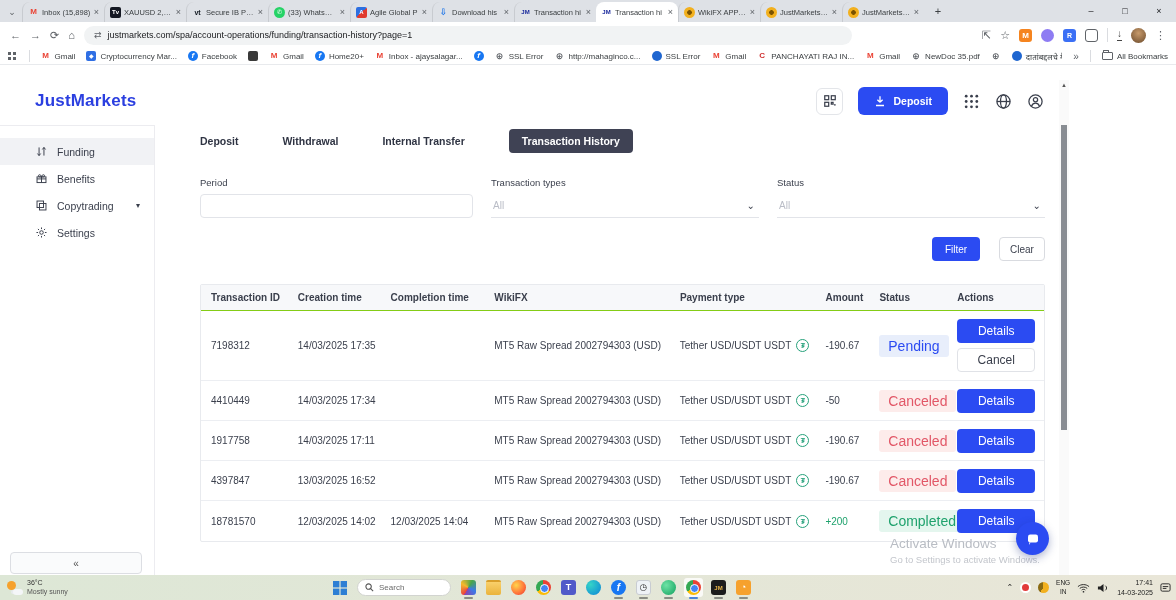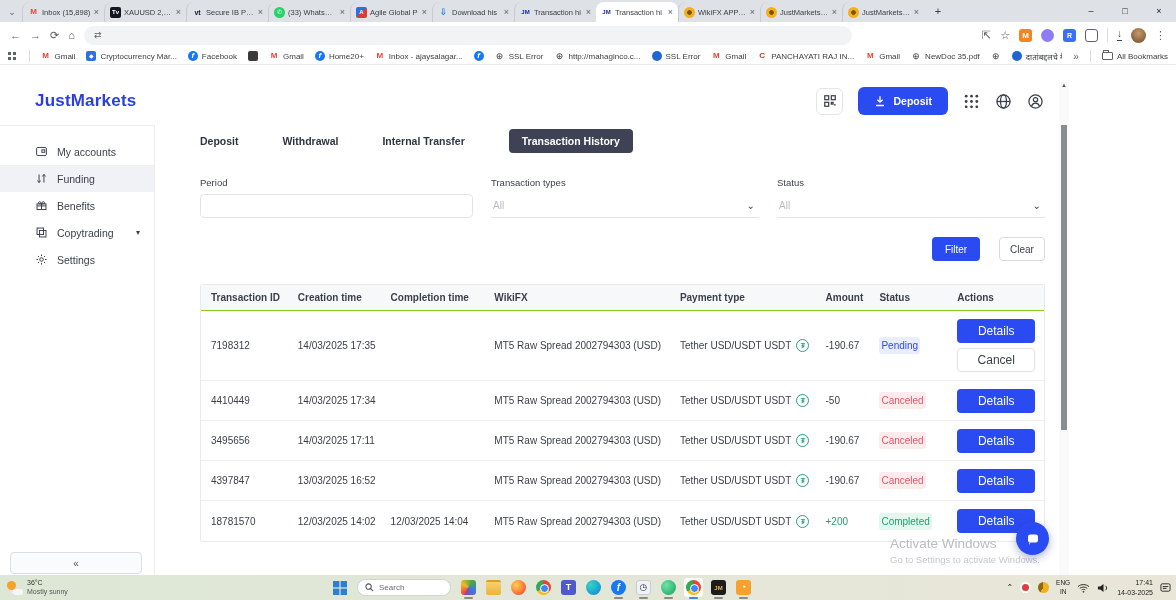--- a/index.html
+++ b/index.html
@@ -121,21 +121,21 @@
   .th{font-size:10px;color:#3a3f4c;font-weight:600;padding-left:10px;}
   .tr{display:flex;align-items:center;border-bottom:1px solid #eceef2;min-height:40px;}
   .tr.first{min-height:70px;}
   .tr:last-child{border-bottom:none;}
   .td{font-size:10px;color:#3a3f4c;padding-left:10px;}
   .c0{width:87px;}.c1{width:93px;}.c2{width:104px;}.c3{width:186px;}
   .c4{width:146px;display:flex;align-items:center;gap:5px;}
   .c5{width:54px;}.c6{width:78px;}
   .c7{width:97px;display:flex;flex-direction:column;gap:5px;align-items:flex-start;}
   .amount.pos{color:var(--pos);}
-  .badge{font-size:10px;padding:3px 2px;border-radius:3px;display:inline-block;}
+  .badge{font-size:14px;padding:3px 9px;border-radius:3px;display:inline-block;}
   .badge.pending{color:var(--pending-fg);background:var(--pending-bg);}
   .badge.canceled{color:var(--canceled-fg);background:var(--canceled-bg);}
   .badge.completed{color:var(--completed-fg);background:var(--completed-bg);}
   .tether{width:13px;height:13px;border-radius:50%;border:1.5px solid var(--tether);color:var(--tether);
     display:inline-flex;align-items:center;justify-content:center;font-size:7px;font-weight:700;flex:0 0 auto;}
   .act{width:78px;height:24px;border-radius:4px;font-size:12px;}
   .act.primary{background:var(--accent);color:#fff;border:none;}
   .act.secondary{background:#fff;border:1px solid #e0e2e7;color:#3a3f4c;}
 
   .watermark{position:absolute;left:890px;top:456px;color:#b9bdc4;}
@@ -259,20 +259,21 @@
     </div>
   </div>
 
   <div class="addressbar">
     <span class="navico">←</span>
     <span class="navico">→</span>
     <span class="navico">⟳</span>
     <span class="navico">⌂</span>
     <div class="urlpill">
       <span class="urlico">⇄</span>
+      <span class="urltext">justmarkets.com/spa/account-operations/funding/transaction-history?page=1</span>
     </div>
     <div class="barright">
       <span class="navico">⇱</span>
       <span class="navico">☆</span>
       <span class="extico ext-mm">M</span>
       <span class="extico ext-purple"></span>
       <span class="extico ext-blue">R</span>
       <span class="extico ext-box"></span>
       <span class="bardiv"></span>
       <span class="dlico">↓</span>
@@ -408,30 +409,20 @@
           <g fill="none" stroke="#3a3f4c" stroke-width="1.2">
             <circle cx="8" cy="8" r="6.2"></circle>
             <circle cx="8" cy="6.3" r="2"></circle>
             <path d="M4.2 12.4c.8-2 2.2-2.9 3.8-2.9s3 .9 3.8 2.9"></path>
           </g>
         </svg>
     </div>
 
     <div class="sidebar">
       <div class="snav">
-          <div class="sitem">
-       <span style="display:flex;">
-              <svg viewBox="0 0 16 16" fill="none" stroke="#3a3f4c" stroke-width="1.2">
-                <rect x="2" y="3" width="12" height="10" rx="1.5"></rect>
-                <rect x="8.5" y="6" width="3.5" height="3"></rect>
-              </svg>
-            </span>
-       <span>My accounts</span>
-
-     </div>
           <div class="sitem active">
        <span style="display:flex;">
               <svg viewBox="0 0 16 16" fill="none" stroke="#3a3f4c" stroke-width="1.2">
                 <path d="M5 3v10M5 13l-2-2.5M5 13l2-2.5M11 13V3M11 3L9 5.5M11 3l2 2.5"></path>
               </svg>
             </span>
        <span>Funding</span>
 
      </div>
           <div class="sitem">
@@ -539,21 +530,21 @@
                 <span>Tether USD/USDT USDT</span>
                 <span class="tether">₮</span>
               </div>
        <div class="td c5 amount">-50</div>
        <div class="td c6"><span class="badge canceled">Canceled</span></div>
        <div class="td c7">
                 <button class="act primary">Details</button>
               </div>
      </div>
             <div class="tr">
-       <div class="td c0">3495656</div>
+       <div class="td c0">1917758</div>
        <div class="td c1">14/03/2025 17:11</div>
        <div class="td c2"></div>
        <div class="td c3">MT5 Raw Spread 2002794303 (USD)</div>
        <div class="td c4">
                 <span>Tether USD/USDT USDT</span>
                 <span class="tether">₮</span>
               </div>
        <div class="td c5 amount">-190.67</div>
        <div class="td c6"><span class="badge canceled">Canceled</span></div>
        <div class="td c7">

